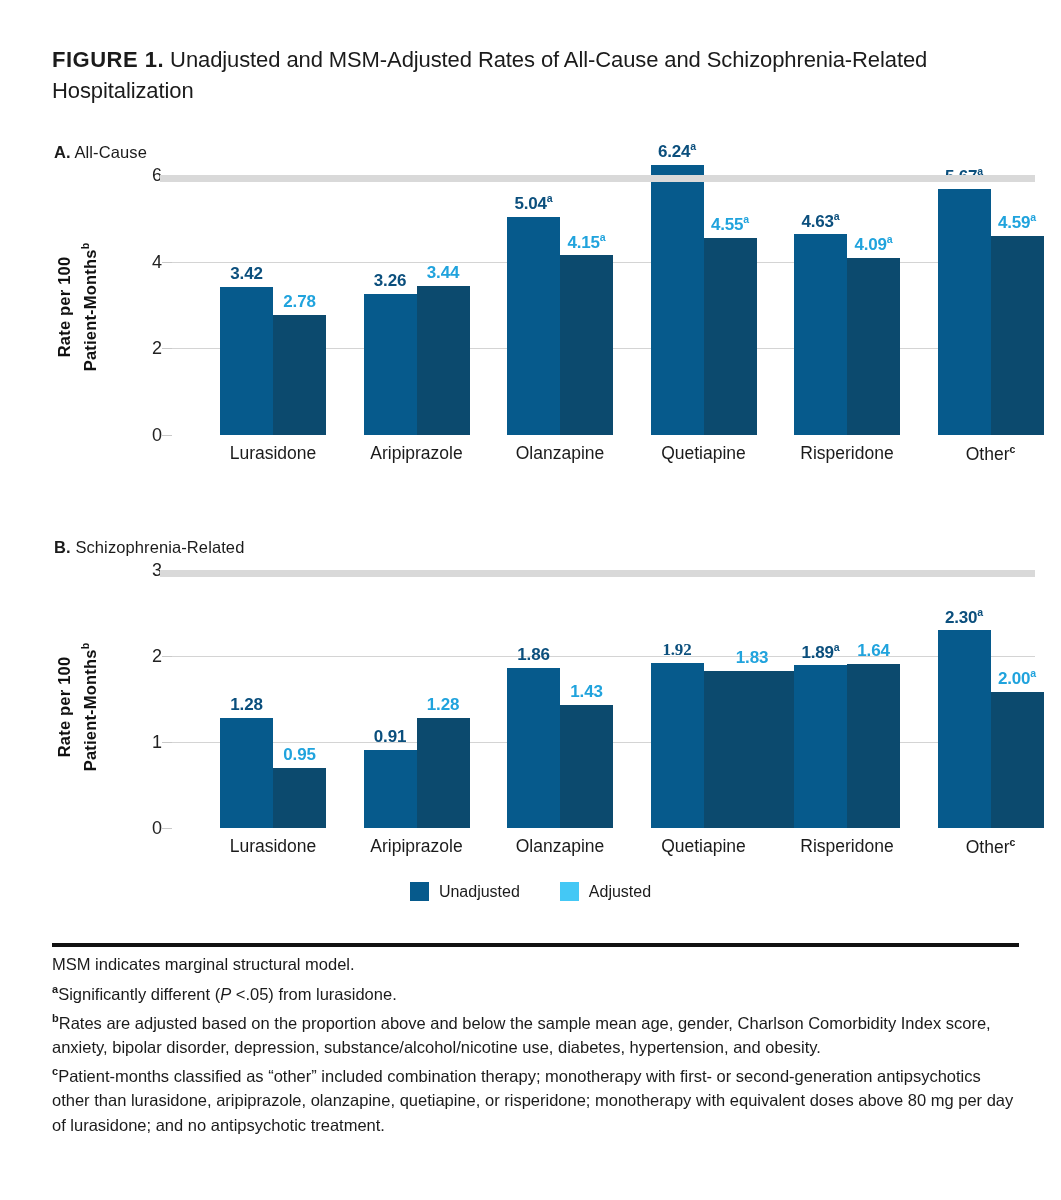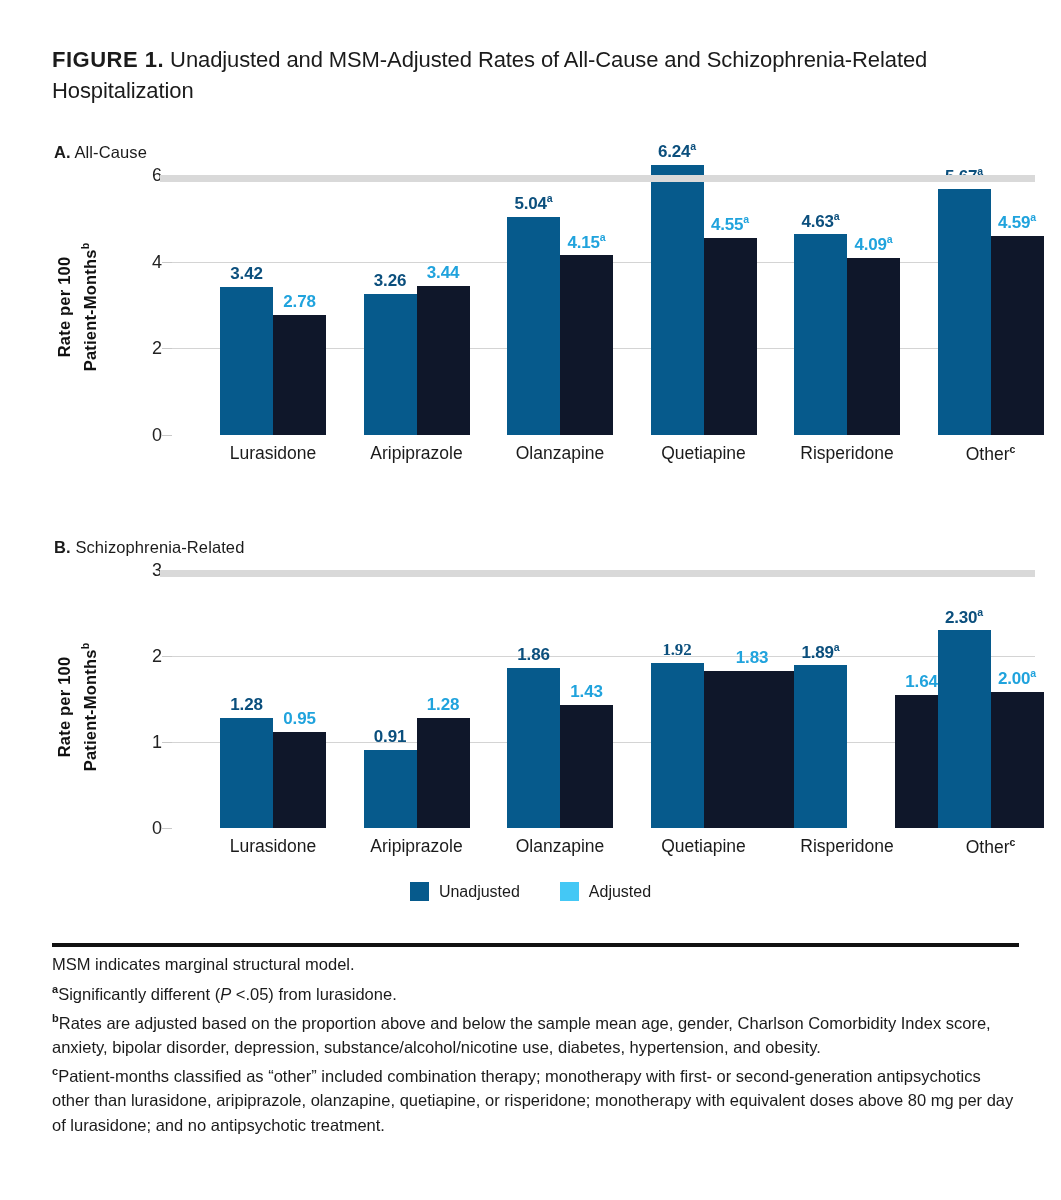--- a/index.html
+++ b/index.html
@@ -129,21 +129,21 @@
     position: absolute;
     bottom: 0;
     top: 0;
   }
   .bar {
     position: absolute;
     bottom: 0;
     width: 53px;
   }
   .bar.unadj { left: 0; background: #065a8c; }
-  .bar.adj   { left: 53px; background: #0f172a; }
+  .bar.adj   { left: 53px; background: #0c4a6e; }
 
   .bar-label {
     position: absolute;
     bottom: 100%;
     left: 50%;
     transform: translateX(-50%);
     margin-bottom: 3px;
     font-size: 17px;
     font-weight: bold;
     white-space: nowrap;
@@ -333,21 +333,21 @@
           <div class="tick-dash" style="top: 86px;"></div>
           <div class="gridline" style="top: 0px;"></div>
           <div class="tick-label" style="top: 0px;">3</div>
           <div class="tick-dash" style="top: 0px;"></div>
         </div>
       <div class="bars">
           <div class="group" style="left: 48px; width: 106px;">
             <div class="bar unadj" style="height: 110.08px;">
               <span class="bar-label">1.28</span>
             </div>
-            <div class="bar adj" style="height: 96px;">
+            <div class="bar adj" style="height: 60px;">
               <span class="bar-label">0.95</span>
             </div>
           </div>
           <div class="group" style="left: 191.5px; width: 106px;">
             <div class="bar unadj" style="height: 78.26px;">
               <span class="bar-label">0.91</span>
             </div>
             <div class="bar adj" style="height: 110.08px;">
               <span class="bar-label">1.28</span>
             </div>
@@ -365,21 +365,21 @@
               <span class="bar-label">1.92</span>
             </div>
             <div class="bar adj" style="height: 157.38px; padding-left: 44px;">
               <span class="bar-label">1.83</span>
             </div>
           </div>
           <div class="group" style="left: 622px; width: 106px;">
             <div class="bar unadj" style="height: 162.54px;">
               <span class="bar-label">1.89<sup>a</sup></span>
             </div>
-            <div class="bar adj" style="height: 133px; margin-left: 48px;">
+            <div class="bar adj" style="height: 164px;">
               <span class="bar-label">1.64</span>
             </div>
           </div>
           <div class="group" style="left: 765.5px; width: 106px;">
             <div class="bar unadj" style="height: 197.8px;">
               <span class="bar-label">2.30<sup>a</sup></span>
             </div>
             <div class="bar adj" style="height: 136px;">
               <span class="bar-label">2.00<sup>a</sup></span>
             </div>

